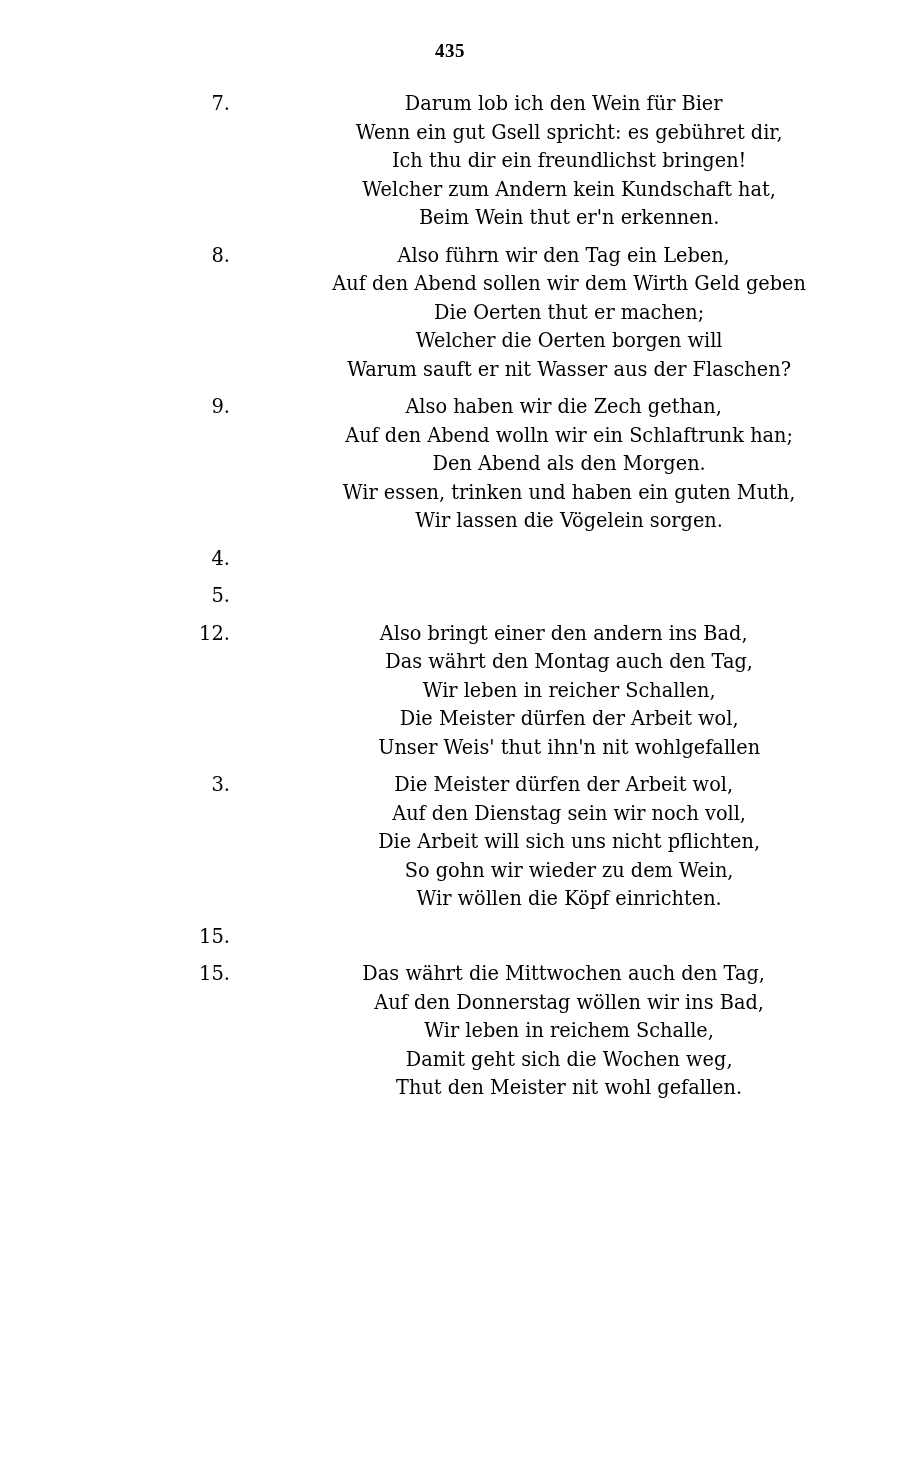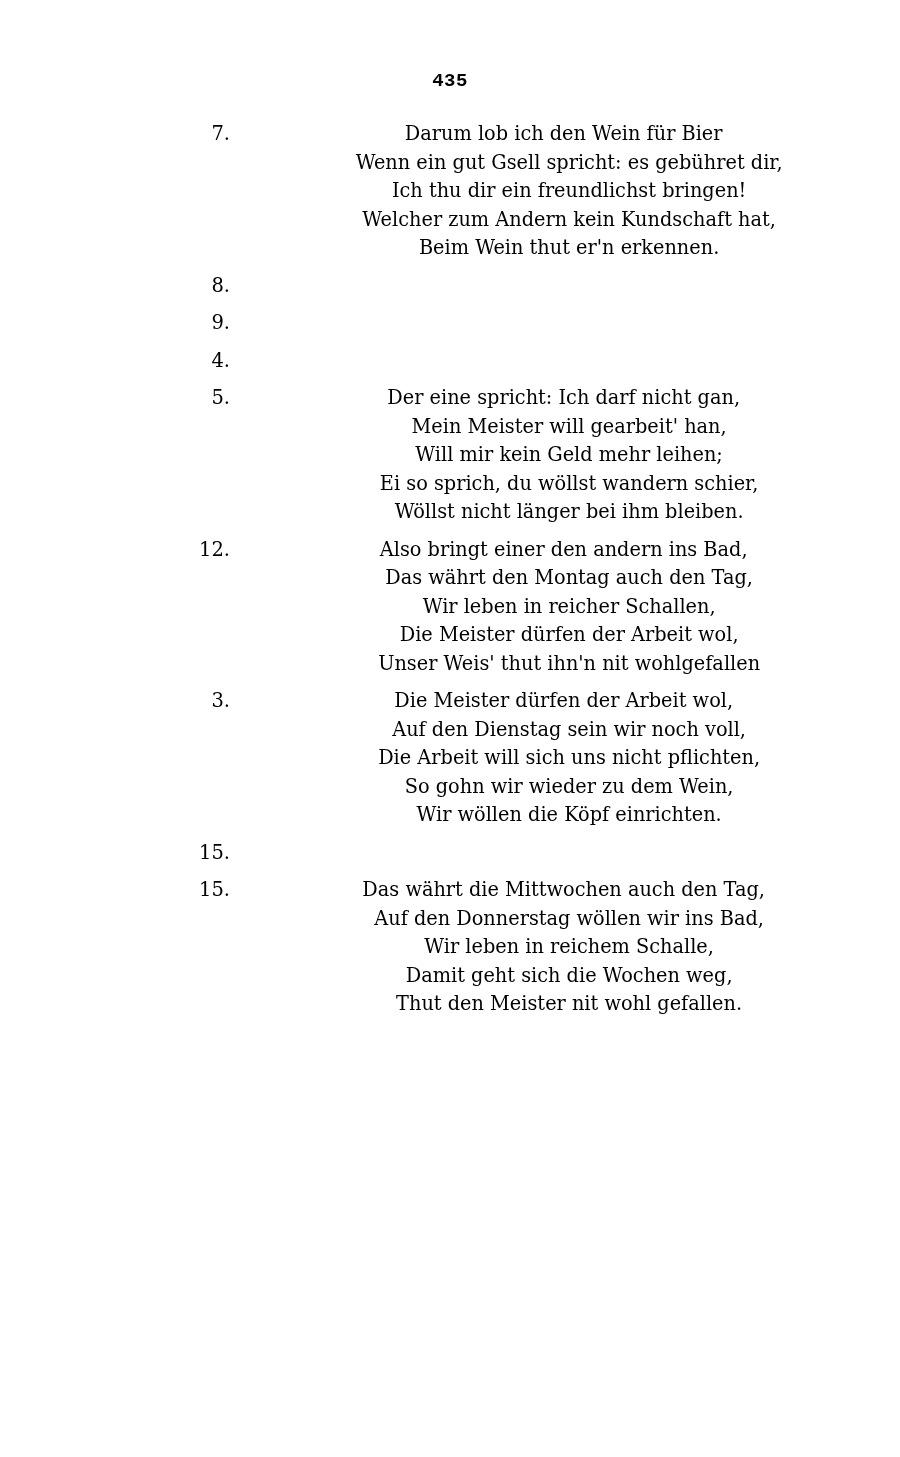--- a/index.html
+++ b/index.html
@@ -16,24 +16,24 @@
     overflow: hidden;
   }
   .page {
     width: 900px;
     height: 1457px;
     position: relative;
     box-sizing: border-box;
   }
   .page-number {
     text-align: center;
-    font-family: Liberation Mono, monospace;
+    font-family: Liberation Serif, serif;
     font-weight: bold;
     font-size: 19px;
-    padding-top: 70px;
+    padding-top: 40px;
     letter-spacing: 0.5px;
   }
   .poem {
     margin: 0;
     padding: 28px 0 0 0;
     list-style: none;
   }
   .stanza {
     display: flex;
     flex-direction: row;
@@ -81,36 +81,43 @@
         <div class="stanza-lines">
           <div class="line">Darum lob ich den Wein für Bier</div>
           <div class="line indent">Wenn ein gut Gsell spricht: es gebühret dir,</div>
           <div class="line indent">Ich thu dir ein freundlichst bringen!</div>
           <div class="line indent">Welcher zum Andern kein Kundschaft hat,</div>
           <div class="line indent">Beim Wein thut er'n erkennen.</div>
         </div>
       </div>
       <div class="stanza">
         <div class="stanza-number">8.</div>
+        <div class="stanza-lines">
+          <div class="line">Also führn wir den Tag ein Leben,</div>
+          <div class="line indent">Auf den Abend sollen wir dem Wirth Geld geben</div>
+          <div class="line indent">Die Oerten thut er machen;</div>
+          <div class="line indent">Welcher die Oerten borgen will</div>
+          <div class="line indent">Warum sauft er nit Wasser aus der Flaschen?</div>
+        </div>
       </div>
       <div class="stanza">
         <div class="stanza-number">9.</div>
+        <div class="stanza-lines">
+          <div class="line">Also haben wir die Zech gethan,</div>
+          <div class="line indent">Auf den Abend wolln wir ein Schlaftrunk han;</div>
+          <div class="line indent">Den Abend als den Morgen.</div>
+          <div class="line indent">Wir essen, trinken und haben ein guten Muth,</div>
+          <div class="line indent">Wir lassen die Vögelein sorgen.</div>
+        </div>
       </div>
       <div class="stanza">
         <div class="stanza-number">4.</div>
       </div>
       <div class="stanza">
         <div class="stanza-number">5.</div>
-        <div class="stanza-lines">
-          <div class="line">Der eine spricht: Ich darf nicht gan,</div>
-          <div class="line indent">Mein Meister will gearbeit' han,</div>
-          <div class="line indent">Will mir kein Geld mehr leihen;</div>
-          <div class="line indent">Ei so sprich, du wöllst wandern schier,</div>
-          <div class="line indent">Wöllst nicht länger bei ihm bleiben.</div>
-        </div>
       </div>
       <div class="stanza">
         <div class="stanza-number">12.</div>
         <div class="stanza-lines">
           <div class="line">Also bringt einer den andern ins Bad,</div>
           <div class="line indent">Das währt den Montag auch den Tag,</div>
           <div class="line indent">Wir leben in reicher Schallen,</div>
           <div class="line indent">Die Meister dürfen der Arbeit wol,</div>
           <div class="line indent">Unser Weis' thut ihn'n nit wohlgefallen</div>
         </div>

